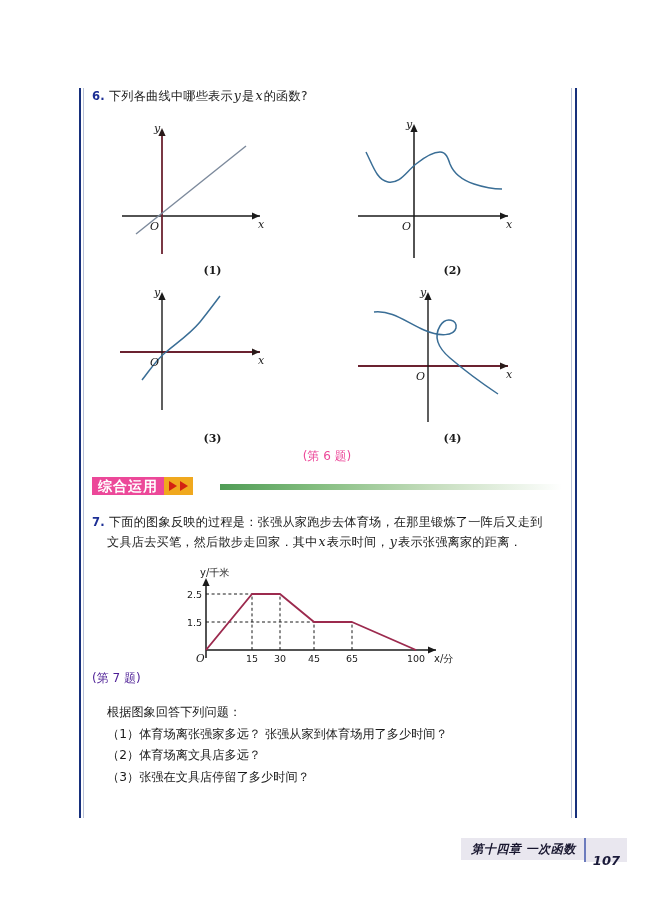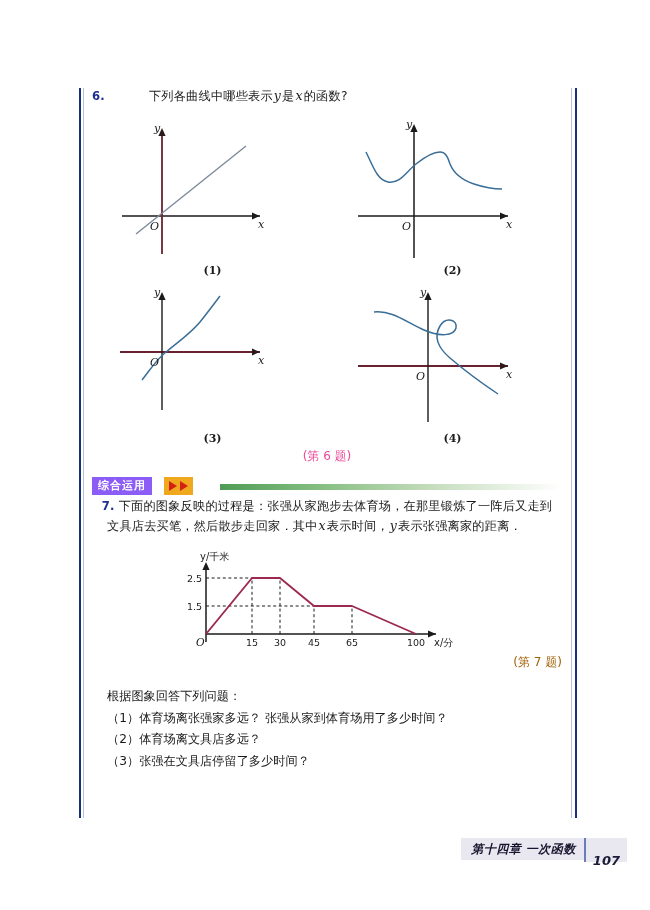--- a/index.html
+++ b/index.html
@@ -51,21 +51,20 @@
     line-height: 19px;
     letter-spacing: 0.2px;
   }
   .qnum {
     color: #1d2f95;
     font-weight: bold;
     font-size: 11.6px;
   }
   .qbody {
     display: inline;
-    margin-left: 40px;
   }
   .mathvar {
     font-family: "DejaVu Serif", "Liberation Serif", serif;
     font-style: italic;
     font-size: 12.5px;
     padding: 0 1px;
   }
   .indent-block {
     text-indent: 0;
     padding-left: 15px;
@@ -122,23 +121,23 @@
     margin-top: 30px;
     height: 18px;
     width: 470px;
   }
   .banner-badge {
     position: absolute;
     left: 0; top: 0;
     height: 18px;
     line-height: 18px;
     padding: 0 6px;
-    background: #8b5cf6;
+    background: #ec4899;
     color: #ffffff;
-    font-size: 11px;
+    font-size: 14px;
     font-weight: bold;
     letter-spacing: 1px;
     box-sizing: border-box;
   }
   .banner-arrows {
     position: absolute;
     top: 0;
     height: 18px;
     background: #f0a81e;
     display: flex;
@@ -170,23 +169,23 @@
   .chart-svg {
     position: absolute;
     left: 92px;
     top: 0;
   }
   .chart-caption {
     position: absolute;
     left: 0;
     top: 104px;
     width: 470px;
-    text-align: right;
+    text-align: left;
     font-size: 12px;
-    color: #a16207;
+    color: #4c1d95;
   }
 
   .questions {
     margin-top: 24px;
     font-size: 12.2px;
     line-height: 21.5px;
   }
   .q-lead { padding-left: 15px; }
   .q-item { padding-left: 15px; }
 
@@ -307,21 +306,21 @@
 
   <div class="banner">
     <div class="banner-bar" style="left:128px; right:0;"></div>
     <div class="banner-badge">综合运用</div>
     <div class="banner-arrows" style="left:72px;">
       <span class="tri"></span>
       <span class="tri"></span>
     </div>
   </div>
 
-  <div class="problem hang" style="margin-top:2px;text-align:center;">
+  <div class="problem hang" style="margin-top:18px;">
     <span class="qnum">7.</span>
     <span>下面的图象反映的过程是：张强从家跑步去体育场，在那里锻炼了一阵后又走到</span>
   </div>
   <div class="problem indent-block">
     <span>文具店去买笔，然后散步走回家．其中</span><span class="mathvar">x</span><span>表示时间，</span><span class="mathvar">y</span><span>表示张强离家的距离．</span>
   </div>
 
   <div class="chart-wrap">
     <svg class="chart-svg" width="275" height="104" viewBox="0 0 275 104">
 

